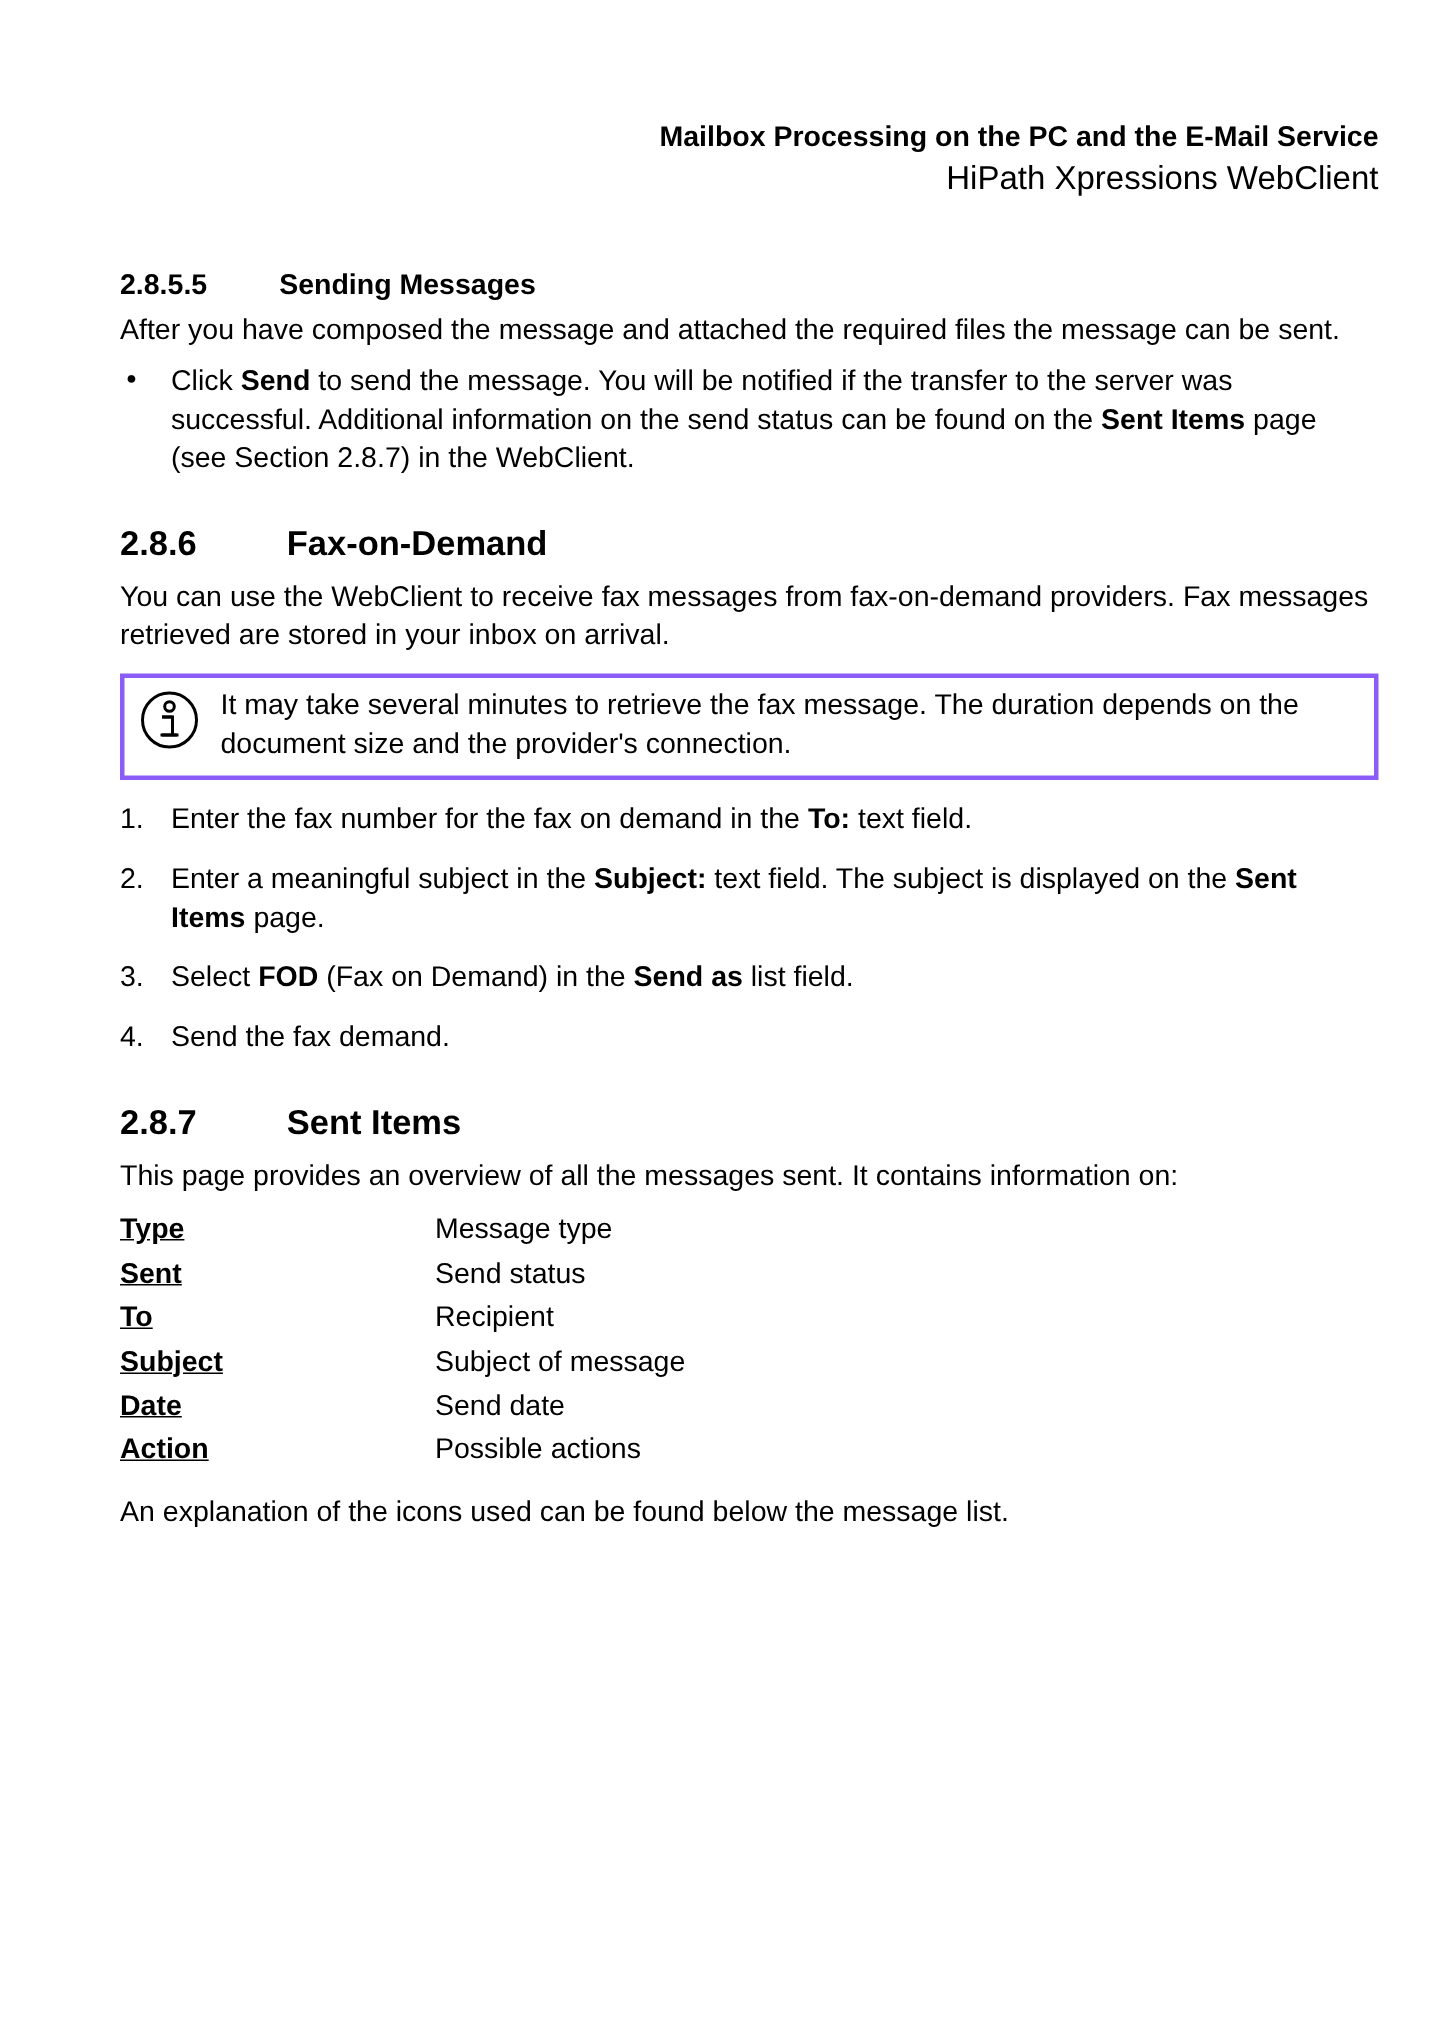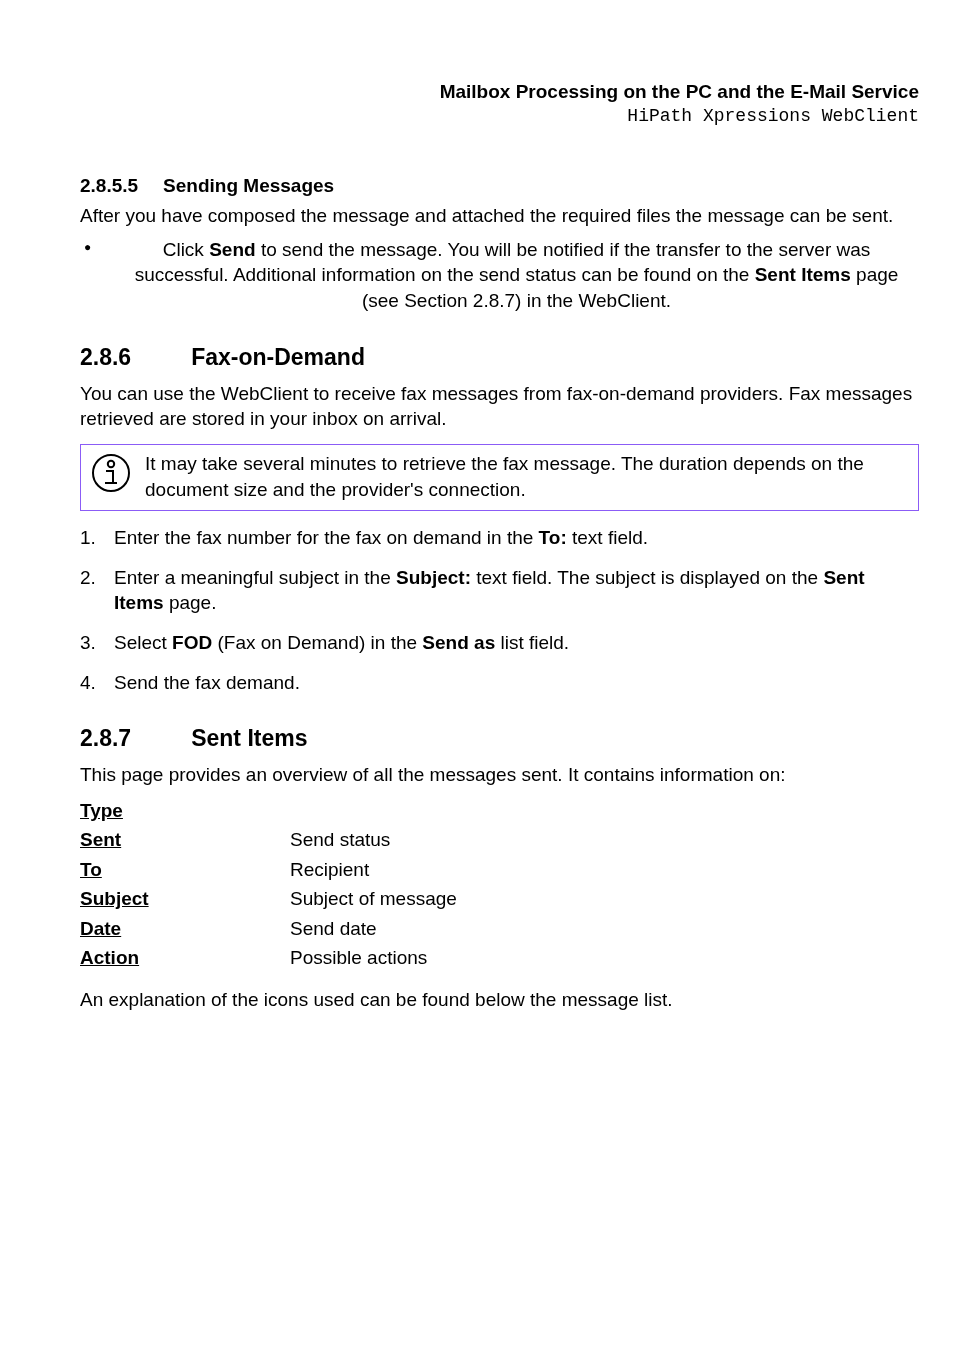--- a/index.html
+++ b/index.html
@@ -19,28 +19,27 @@
   .header-block {
     text-align: right;
     margin-bottom: 36px;
   }
   .header-title {
     font-weight: bold;
     font-size: 19px;
     line-height: 1.3;
   }
   .header-sub {
-    font-size: 18px;
+    font-size: 22px;
     line-height: 1.3;
-    font-family: Liberation Mono, monospace;
   }
   .sec-num-row {
     display: flex;
     align-items: baseline;
-    gap: 25px;
+    gap: 48px;
     margin-bottom: 6px;
     margin-top: 47px;
   }
   .h3-num {
     font-weight: bold;
     font-size: 19px;
   }
   .h3-title {
     font-weight: bold;
     font-size: 19px;
@@ -62,21 +61,20 @@
   }
   .body-text {
     font-size: 19px;
     line-height: 1.35;
     margin: 6px 0;
   }
   ul.bullet {
     list-style: none;
     padding: 0;
     margin: 8px 0 0 0;
-    text-align: center;
   }
   ul.bullet > li {
     position: relative;
     padding-left: 34px;
     font-size: 19px;
     line-height: 1.35;
     margin-bottom: 10px;
   }
   ul.bullet > li::before {
     content: "●";
@@ -97,21 +95,21 @@
     font-size: 19px;
     line-height: 1.35;
     margin-bottom: 14px;
   }
   ol.numlist > li .num {
     position: absolute;
     left: 0;
     top: 0;
   }
   .note-box {
-    border: 1px solid #8b5cf6;
+    border: 3px solid #8b5cf6;
     padding: 6px 10px 8px 10px;
     margin: 12px 0 14px 0;
     display: flex;
     align-items: flex-start;
     gap: 14px;
   }
   .note-icon {
     flex: 0 0 auto;
     margin-top: 2px;
   }
@@ -215,20 +213,21 @@
 
   <div class="h2-row">
     <span class="h2-num">2.8.7</span>
     <span class="h2-title">Sent Items</span>
   </div>
   <p class="body-text">This page provides an overview of all the messages sent. It contains information on:</p>
 
   <div class="deflist">
     <div class="def-row">
       <div class="def-term">Type</div>
+      <div class="def-desc">Message type</div>
     </div>
     <div class="def-row">
       <div class="def-term">Sent</div>
       <div class="def-desc">Send status</div>
     </div>
     <div class="def-row">
       <div class="def-term">To</div>
       <div class="def-desc">Recipient</div>
     </div>
     <div class="def-row">

